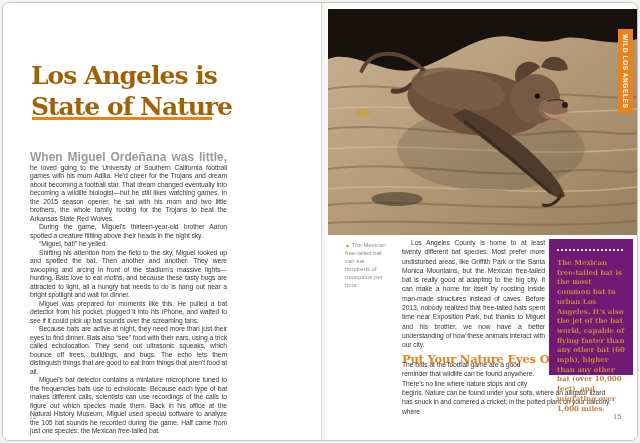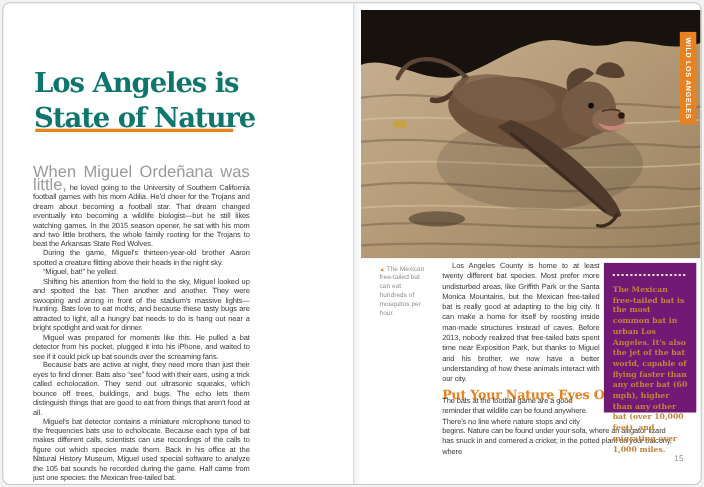--- a/index.html
+++ b/index.html
@@ -11,35 +11,35 @@
   }
   .spread{
     position:absolute;left:2px;top:2px;width:634px;height:437px;
     background:#ffffff;border:1px solid #c6c6c4;border-radius:7px;
     overflow:hidden;
   }
   
   .page-title{
     position:absolute;left:28px;top:40px;width:300px;
     font-family:"DejaVu Serif", serif;font-weight:bold;
-    font-size:25px;line-height:31px;letter-spacing:-1px;color:#0f766e;
+    font-size:25px;line-height:31px;letter-spacing:-1px;color:#a16207;
   }
   .title-rule{
     position:absolute;left:29px;top:114px;width:180px;height:3px;
     background:#e8821e;
   }
   .left-text{
     position:absolute;left:27px;top:150px;width:197px;
     font-size:6.8px;line-height:8.5px;color:#3c3934;
     text-align:justify;letter-spacing:-0.1px;
   }
   .left-text p{margin:0;}
   .left-text p.indent{text-indent:9px;}
   .intro-phrase{
-    font-size:15px;color:#9a9a9a;letter-spacing:0;
+    font-size:12px;color:#9a9a9a;letter-spacing:0;font-weight:bold;
   }
   
   .photo{
     position:absolute;left:325px;top:6px;right:0;height:226px;overflow:hidden;
   }
   .photo svg{display:block;width:100%;height:100%;}
   .spine{
     position:absolute;left:318px;top:0;bottom:0;width:1px;background:#d8d8d6;
   }
   .spine-shade{

